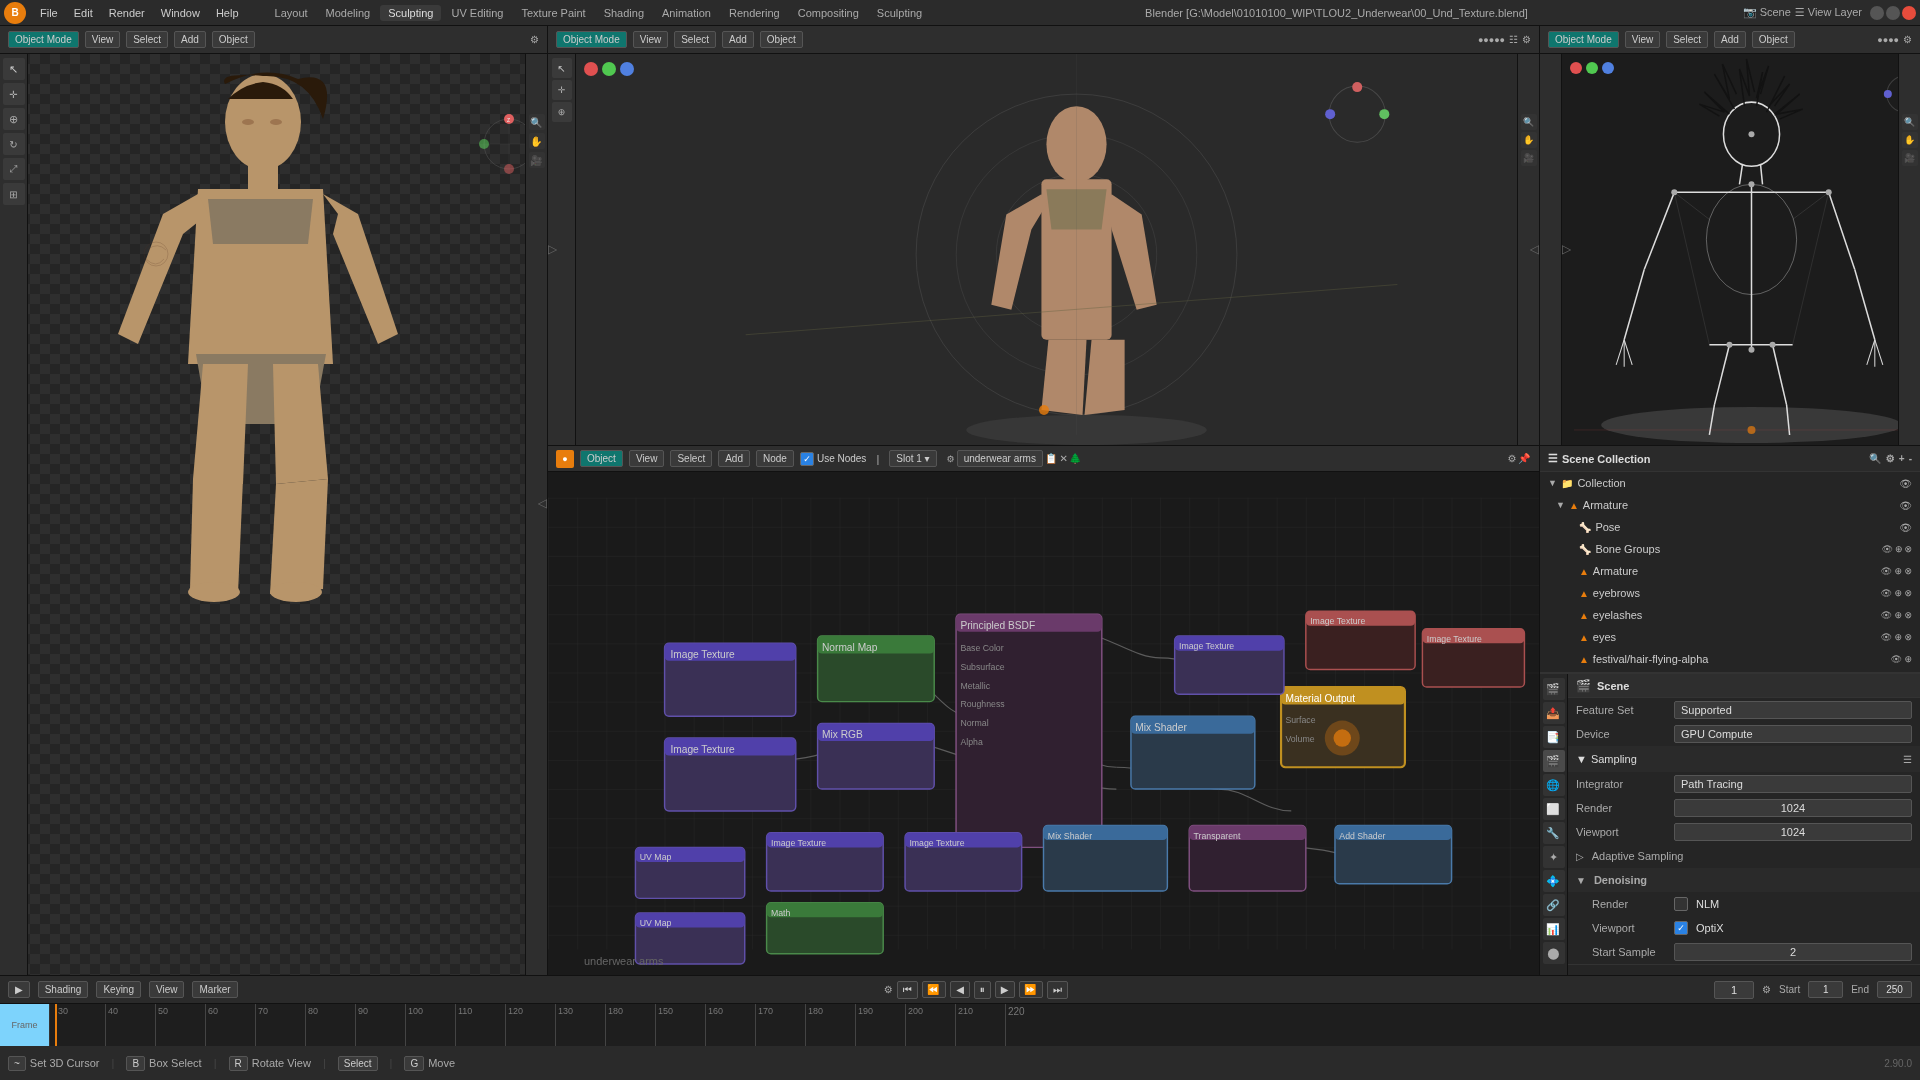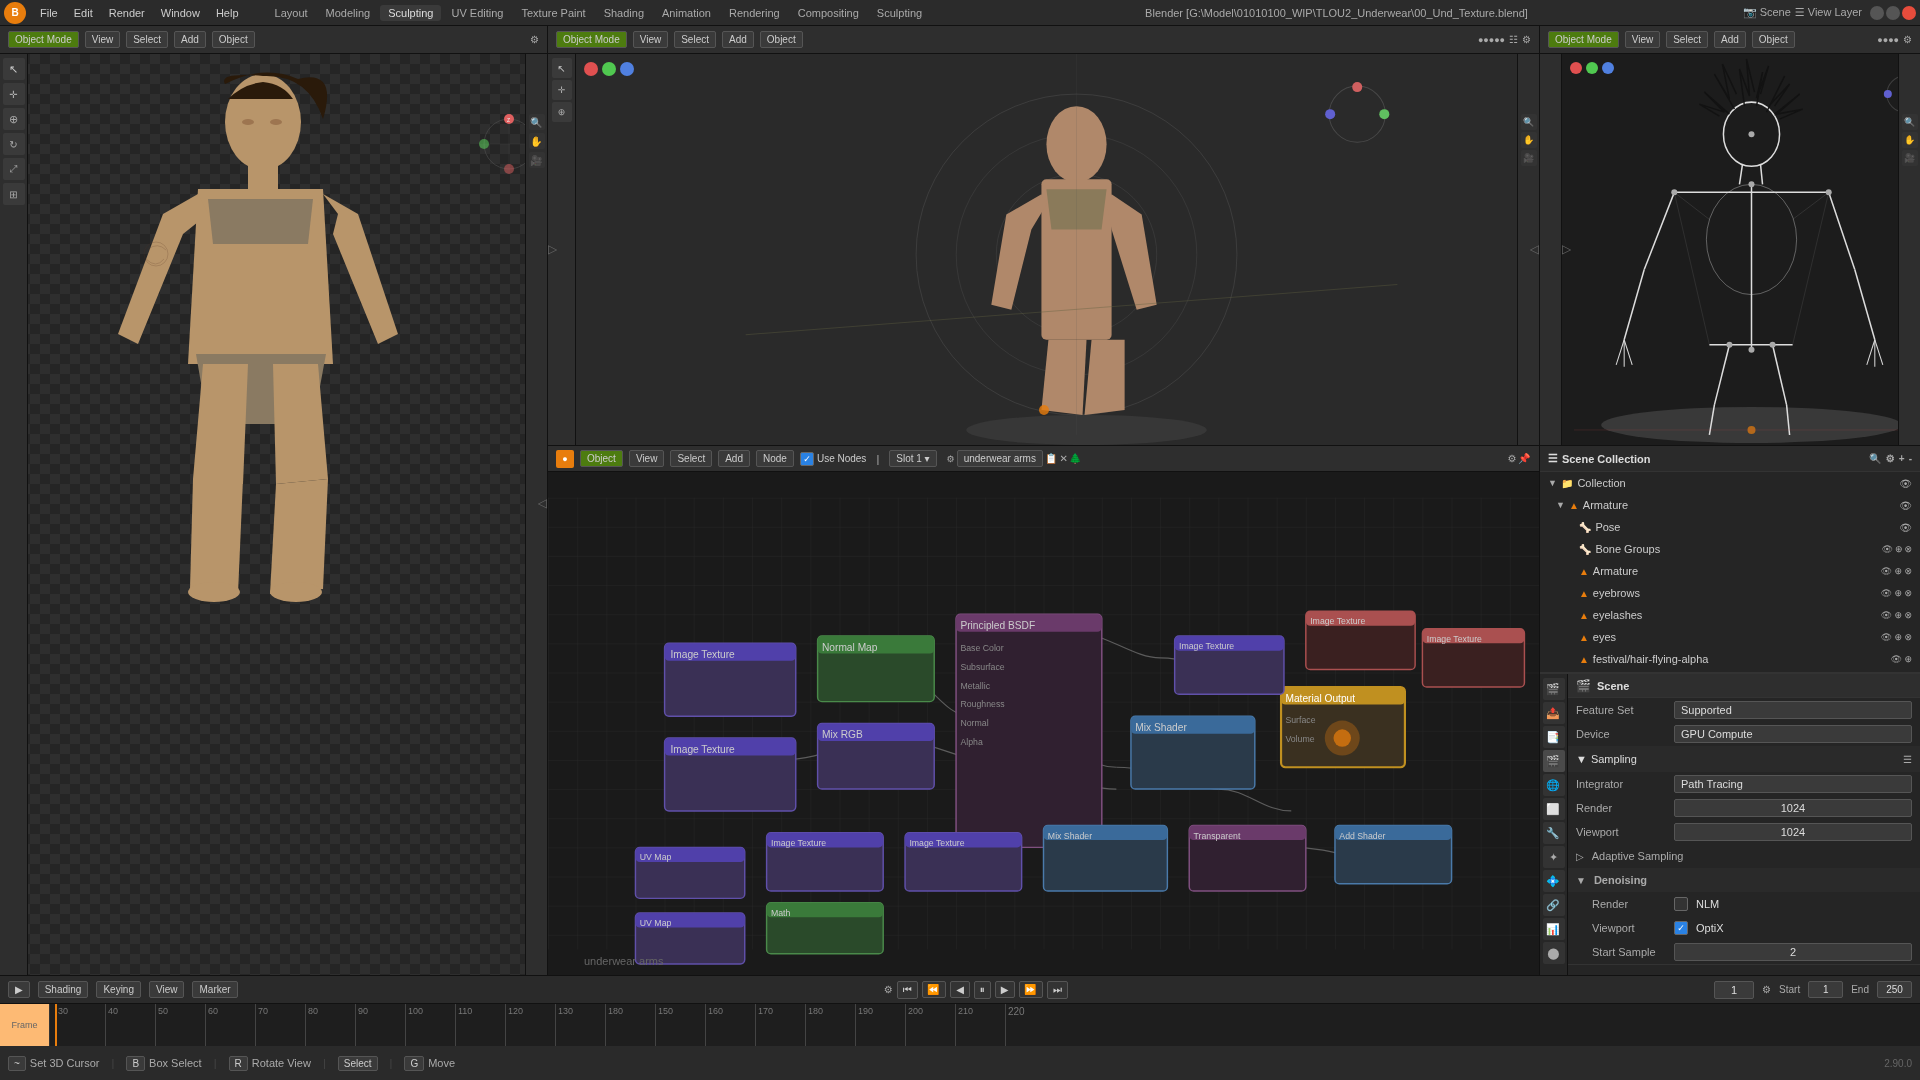--- a/index.html
+++ b/index.html
@@ -72,21 +72,21 @@
     }
     .vp-btn {
       padding: 2px 6px;
       background: #3a3a3a;
       border: 1px solid #555;
       color: #ccc;
       font-size: 10px;
       cursor: pointer;
       border-radius: 2px;
     }
-    .vp-btn.active { background: #4d7c0f; }
+    .vp-btn.active { background: #0f766e; }
 
     
     .prop-section {
       border-bottom: 1px solid #333;
     }
     .prop-header {
       height: 26px;
       background: #2a2a2a;
       display: flex;
       align-items: center;
@@ -904,21 +904,21 @@
     <input type="text" style="width: 40px; background: rgb(58, 58, 58); border: 1px solid rgb(85, 85, 85); color: rgb(221, 221, 221); padding: 2px 4px; font-size: 11px; border-radius: 2px; text-align: center;" value="1">
     <span style="color:#aaa;font-size:10px;">⚙</span>
 
     <span style="color:#aaa;font-size:10px;">Start</span>
     <input type="text" style="width: 35px; background: rgb(58, 58, 58); border: 1px solid rgb(85, 85, 85); color: rgb(221, 221, 221); padding: 2px 4px; font-size: 10px; border-radius: 2px; text-align: center;" value="1">
     <span style="color:#aaa;font-size:10px;">End</span>
     <input type="text" style="width: 35px; background: rgb(58, 58, 58); border: 1px solid rgb(85, 85, 85); color: rgb(221, 221, 221); padding: 2px 4px; font-size: 10px; border-radius: 2px; text-align: center;" value="250">
   </div>
 
   <div id="timeline-ruler" style="height:42px; background:#1e1e1e; position:relative; overflow:hidden; display:flex; align-items:center;">
-    <div style="position:absolute; left:0; top:0; bottom:0; width:50px; background:#fdba74; border-right:1px solid #333; display:flex;align-items:center;justify-content:center;">
+    <div style="position:absolute; left:0; top:0; bottom:0; width:50px; background:#7dd3fc; border-right:1px solid #333; display:flex;align-items:center;justify-content:center;">
       <span style="color:#666;font-size:9px;">Frame</span>
     </div>
     <div style="display:flex; align-items:center; margin-left:55px; gap:0;">
       <div id="ruler-marks" style="display:flex; align-items:flex-start; height:42px;">
 
       <div style="width: 50px; display: flex; flex-direction: column; align-items: flex-start; height: 42px; border-left: 1px solid rgb(68, 68, 68); padding-top: 2px;">
             <span style="font-size:9px;color:#777;padding-left:2px;">30</span>
           </div>
           <div style="width: 50px; display: flex; flex-direction: column; align-items: flex-start; height: 42px; border-left: 1px solid rgb(68, 68, 68); padding-top: 2px;">
             <span style="font-size:9px;color:#777;padding-left:2px;">40</span>

